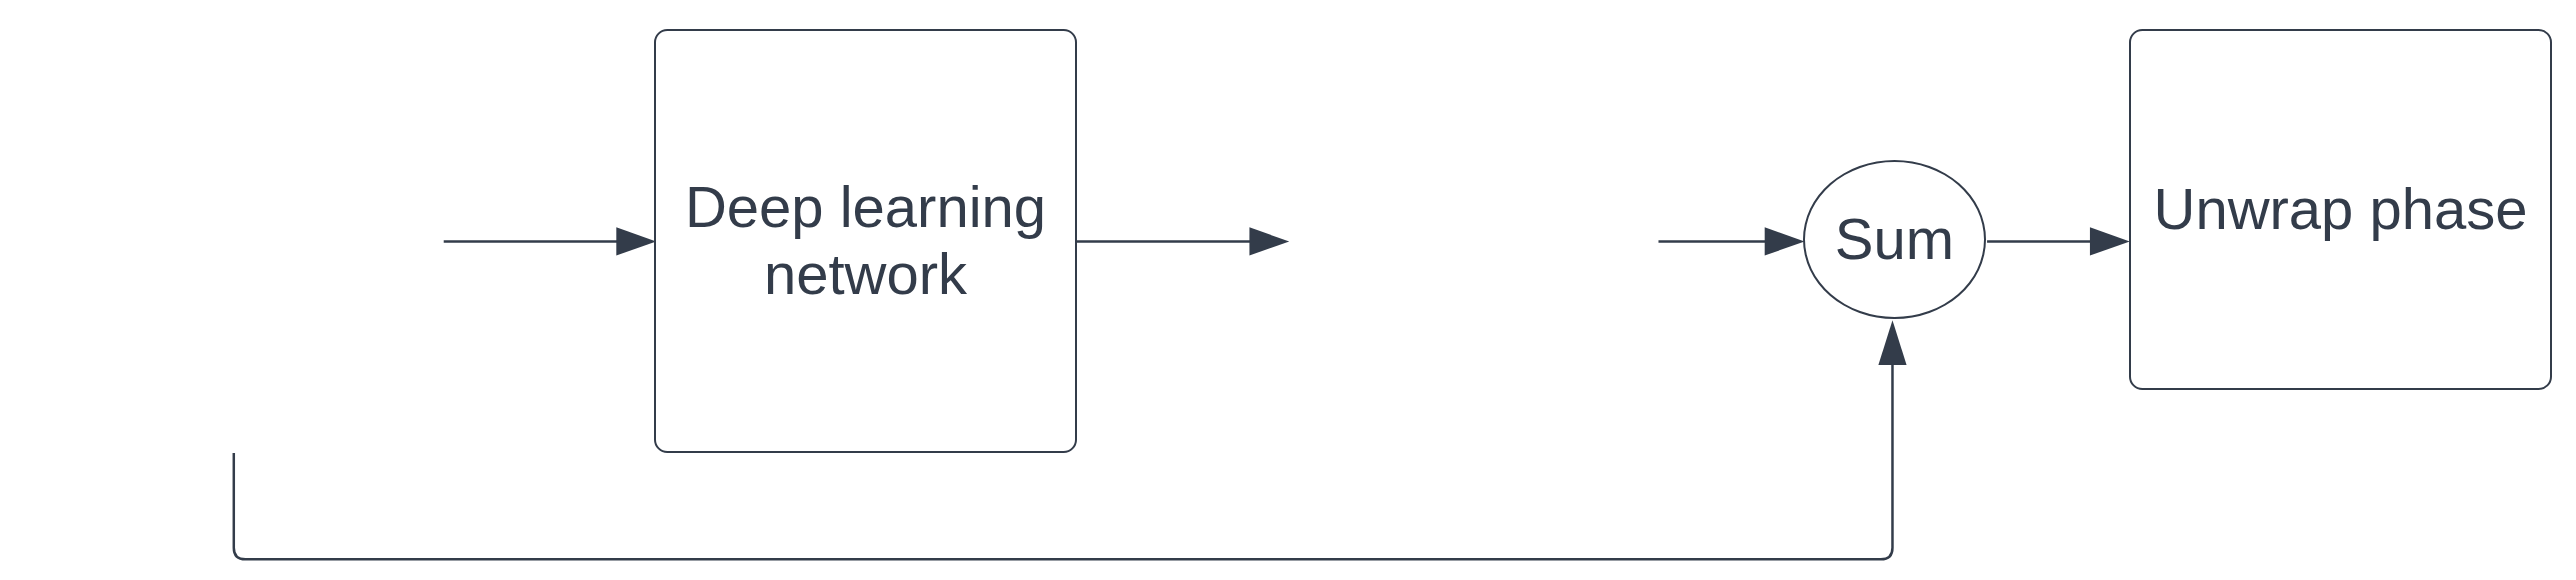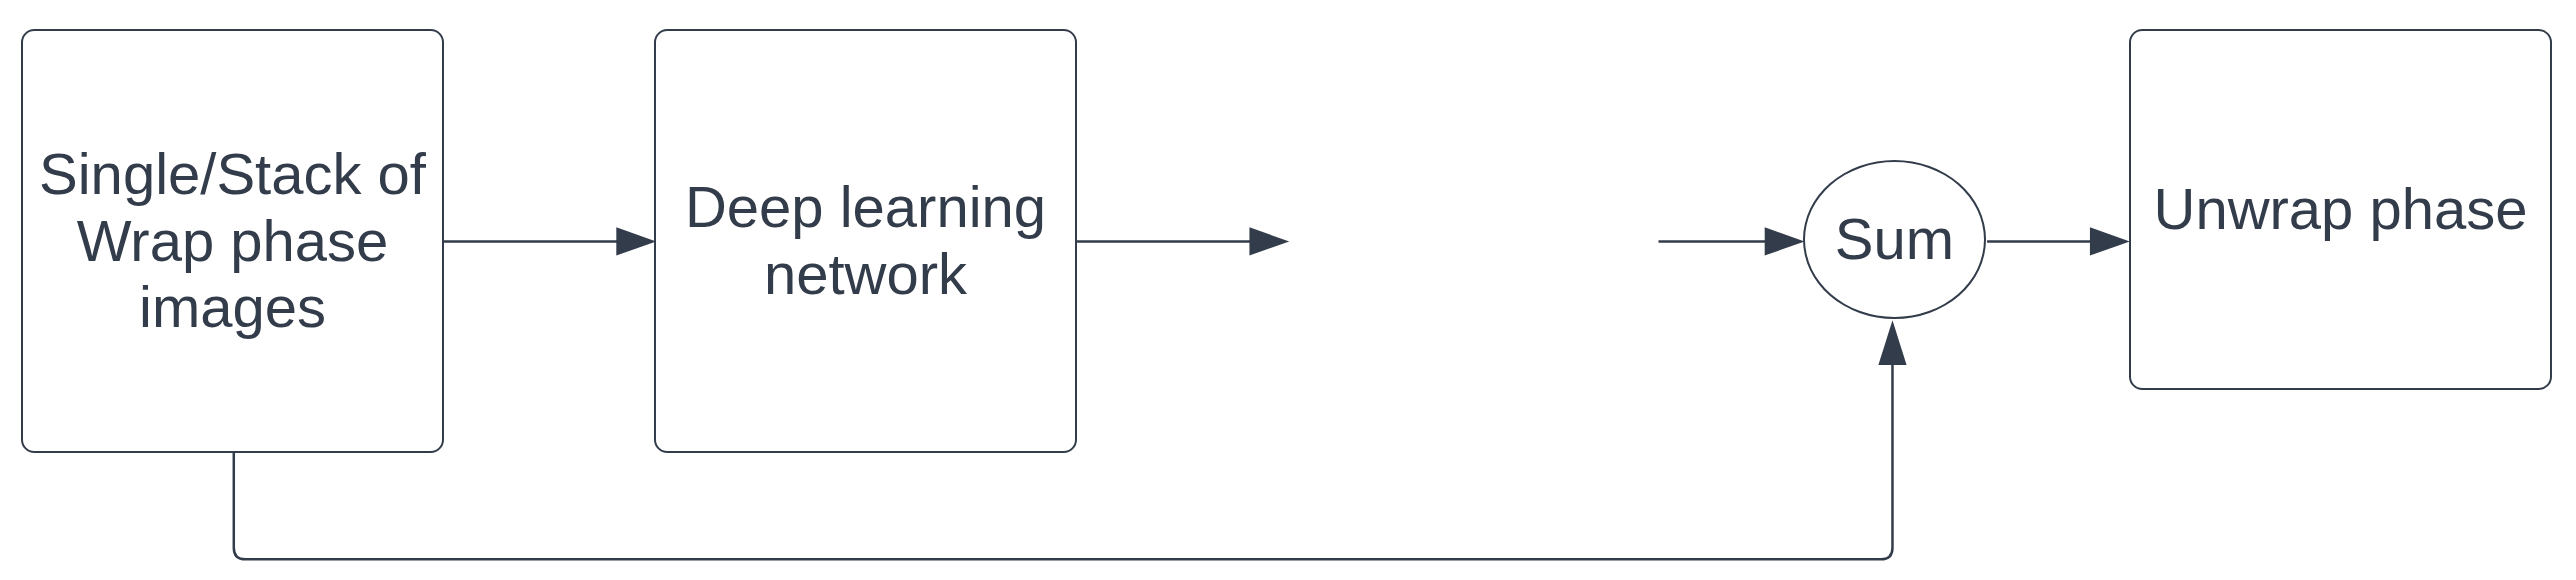--- a/index.html
+++ b/index.html
@@ -76,25 +76,20 @@
       <line x1="2394" y1="291" x2="2520" y2="291" stroke="#333c4a" stroke-width="3"></line>
       <polygon points="2566,291 2518,274 2518,308" fill="#333c4a"></polygon>
     </g>
 
     <g>
       <path d="M 281 546 L 281 660 Q 281 674 295 674 L 2266 674 Q 2280 674 2280 660 L 2280 440" fill="none" stroke="#333c4a" stroke-width="3"></path>
       <polygon points="2280,386 2263,440 2297,440" fill="#333c4a"></polygon>
     </g>
   </svg>
 
-  <div class="node rect-node" id="node-input">
-    <span class="label">Single/Stack of
-Wrap phase
-images</span>
-  </div>
 
   <div class="node rect-node" id="node-network">
     <span class="label">Deep learning
 network</span>
   </div>
 
 
   <div class="node ellipse-node" id="node-sum">
     <span class="label">Sum</span>
   </div>

